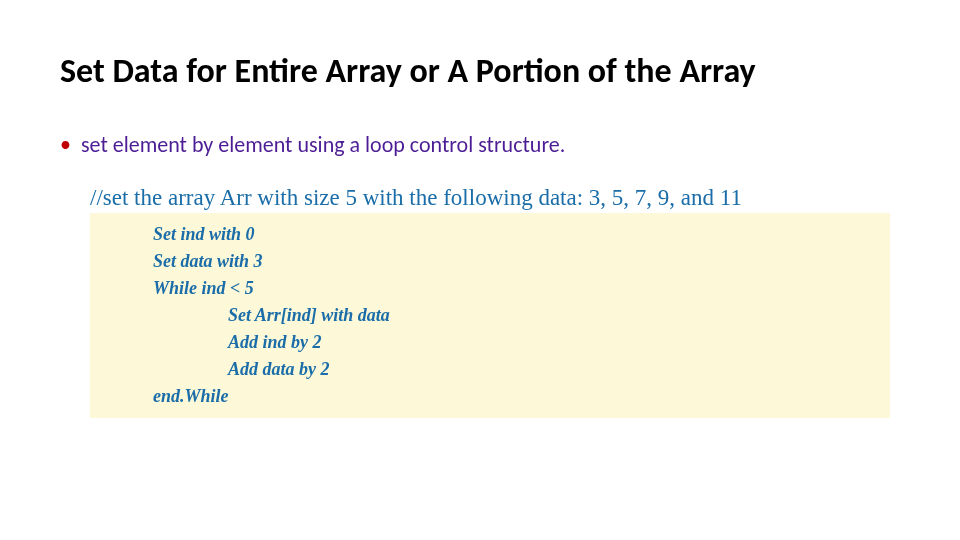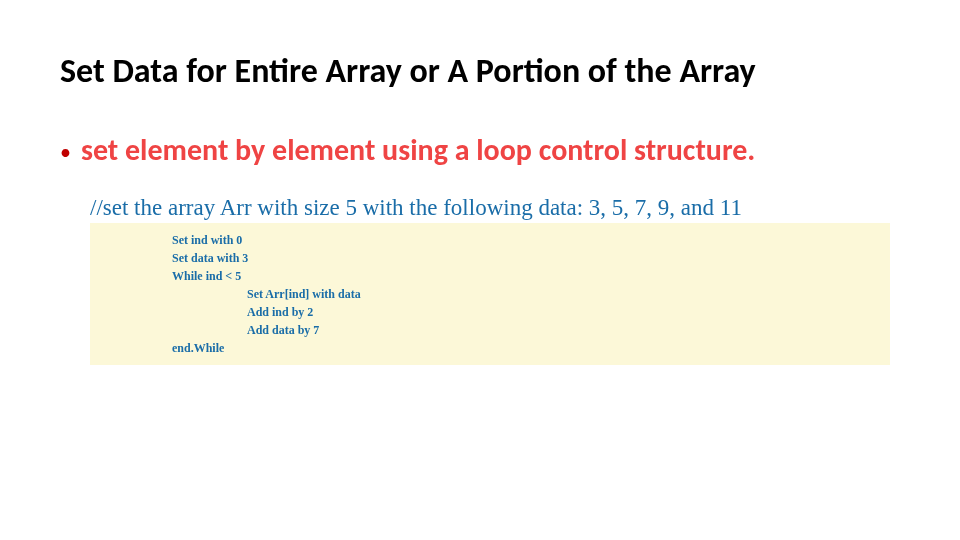--- a/index.html
+++ b/index.html
@@ -21,40 +21,41 @@
       display: flex;
       align-items: baseline;
       margin-bottom: 25px;
     }
     .bullet {
       color: #c00000;
       font-size: 22px;
       margin-right: 10px;
     }
     .bullet-text {
-      font-size: 30px;
-      font-weight: bold;
-      color: #ef4444;
+      font-size: 22px;
+      font-weight: normal;
+      color: #4c1d95;
     }
     .code-block {
       margin-left: 30px;
       margin-right: 10px;
     }
     .comment-line {
       font-family: 'Times New Roman', serif;
       font-size: 23px;
       color: #1a6da8;
       padding: 2px 0;
     }
     .pseudocode {
       background: #fcf8d8;
-      padding: 8px 0 8px 82px;
+      padding: 8px 0 8px 63px;
       font-family: 'Times New Roman', serif;
-      font-size: 12px;
+      font-size: 18px;
       font-weight: bold;
+      font-style: italic;
       color: #1a6da8;
       line-height: 1.5;
     }
     .pseudocode .indent1 { padding-left: 0; }
     .pseudocode .indent2 { padding-left: 75px; }
   </style>
 </head>
 <body>
 
 <h1 class="title">Set Data  for Entire Array or A  Portion of the Array</h1>
@@ -65,16 +66,16 @@
 </div>
 
 <div class="code-block">
   <div class="comment-line">//set the array Arr with size 5 with the following data: 3, 5, 7, 9, and 11</div>
   <div class="pseudocode">
     <div class="indent1">Set ind with 0</div>
     <div class="indent1">Set data with 3</div>
     <div class="indent1">While ind &lt;  5</div>
     <div class="indent2">Set Arr[ind] with data</div>
     <div class="indent2">Add  ind by 2</div>
-    <div class="indent2">Add data by 7</div>
+    <div class="indent2">Add data by 2</div>
     <div class="indent1">end.While</div>
   </div>
 </div>
 
 </body></html>

